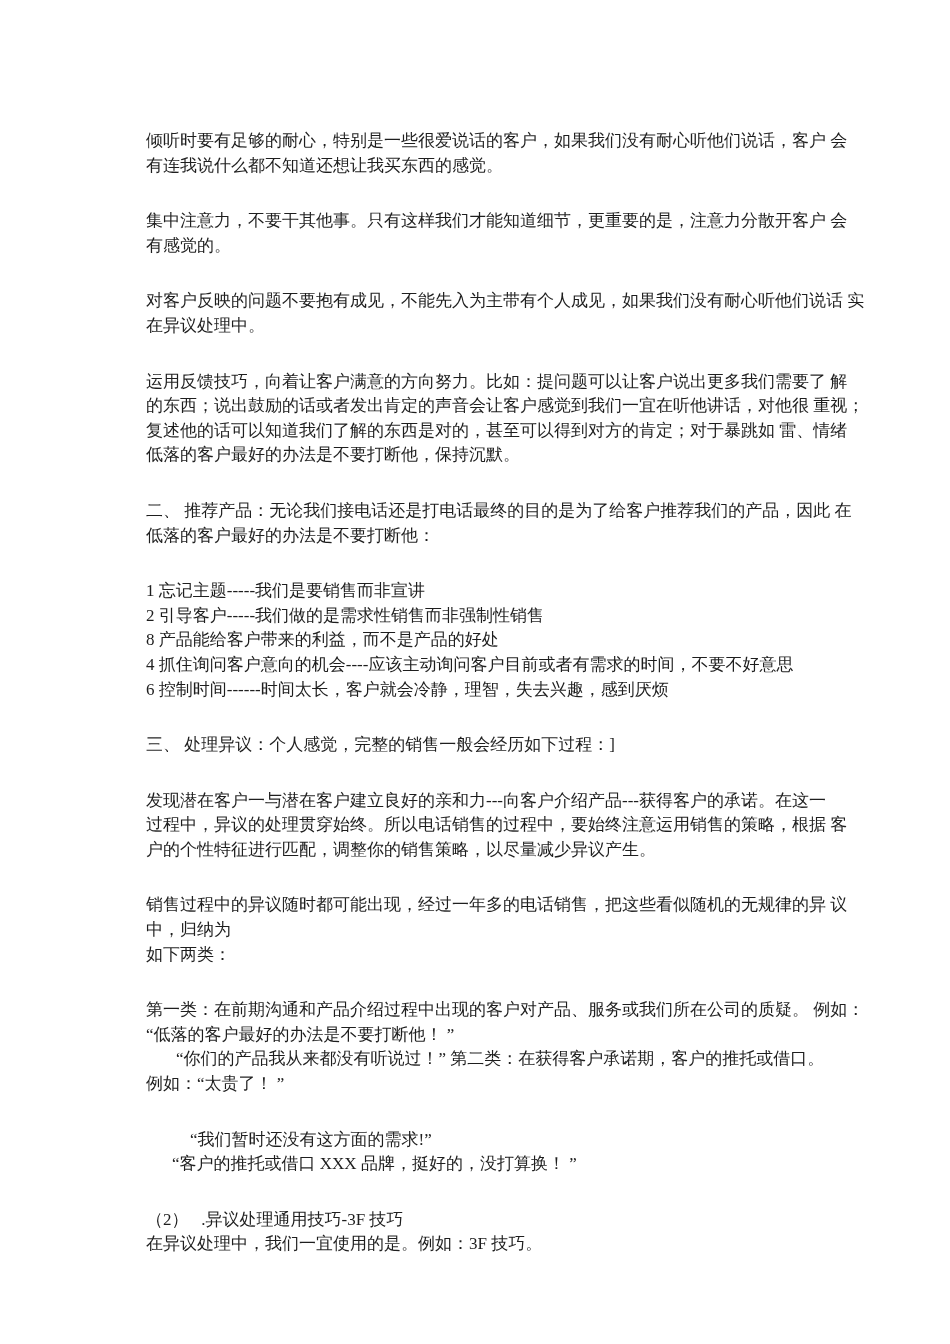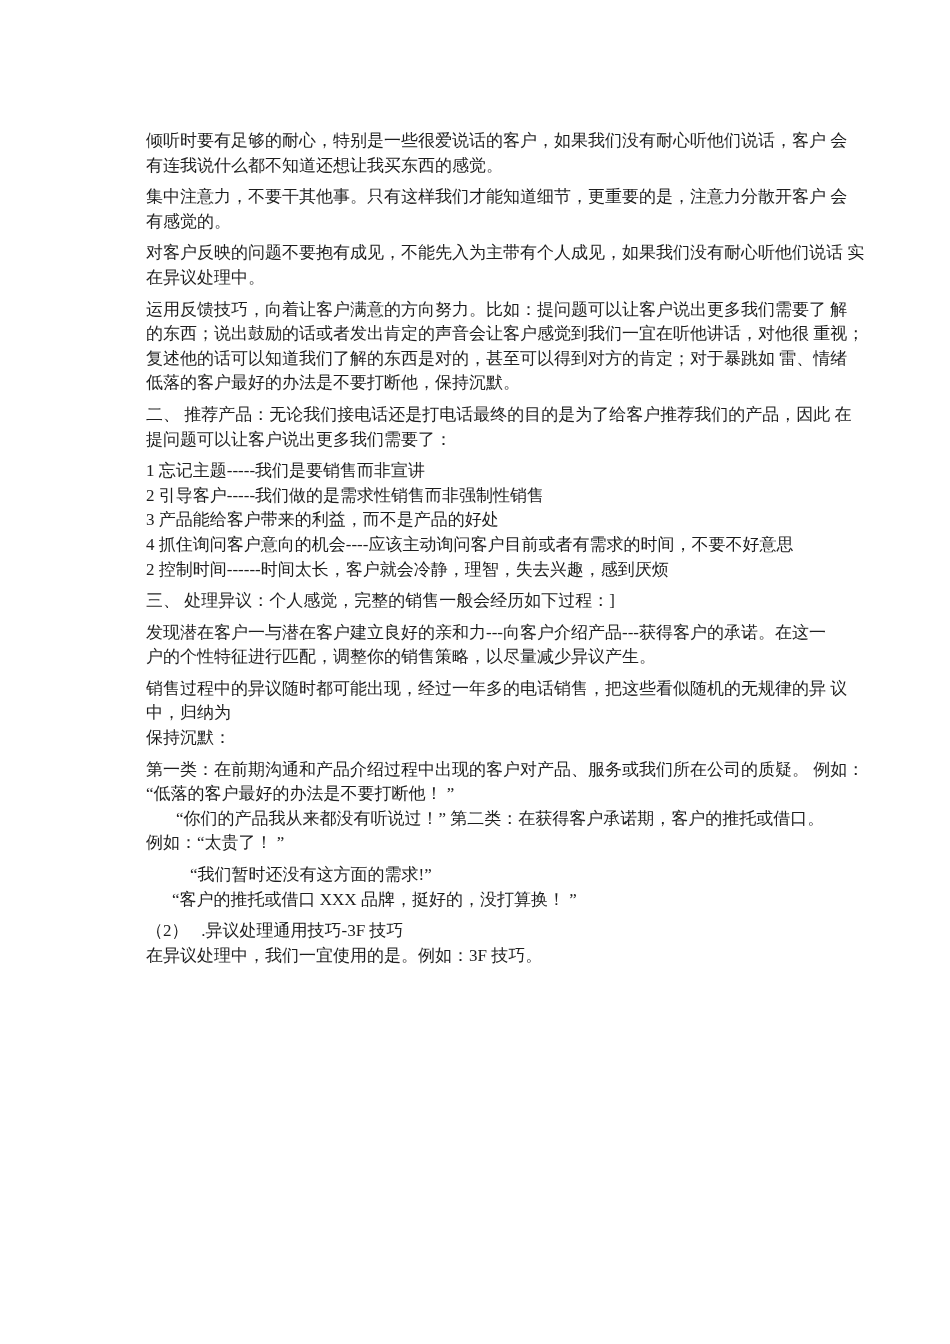--- a/index.html
+++ b/index.html
@@ -22,21 +22,21 @@
     background: #ffffff;
     font-family: "Liberation Serif", "DejaVu Serif", serif;
     font-size: 17px;
     color: #1e1e1e;
   }
   .content {
     padding: 129px 0 0 138px;
     width: 690px;
   }
   .block {
-    margin-top: 7px;
+    margin-top: 31px;
   }
   .block:first-child {
     margin-top: 0;
   }
   .line {
     height: 24.6px;
     line-height: 24.6px;
     white-space: pre;
     letter-spacing: 0px;
   }
@@ -59,40 +59,41 @@
         <div class="line">在异议处理中。</div>
       </div>
       <div class="block">
         <div class="line">运用反馈技巧，向着让客户满意的方向努力。比如：提问题可以让客户说出更多我们需要了 解</div>
         <div class="line">的东西；说出鼓励的话或者发出肯定的声音会让客户感觉到我们一宜在听他讲话，对他很 重视；</div>
         <div class="line">复述他的话可以知道我们了解的东西是对的，甚至可以得到对方的肯定；对于暴跳如 雷、情绪</div>
         <div class="line">低落的客户最好的办法是不要打断他，保持沉默。</div>
       </div>
       <div class="block">
         <div class="line">二、 推荐产品：无论我们接电话还是打电话最终的目的是为了给客户推荐我们的产品，因此 在</div>
-        <div class="line">提问题可以让客户说出更多我们需要了：</div>
+        <div class="line">低落的客户最好的办法是不要打断他：</div>
       </div>
       <div class="block">
         <div class="line">1 忘记主题-----我们是要销售而非宣讲</div>
         <div class="line">2 引导客户-----我们做的是需求性销售而非强制性销售</div>
-        <div class="line">3 产品能给客户带来的利益，而不是产品的好处</div>
+        <div class="line">8 产品能给客户带来的利益，而不是产品的好处</div>
         <div class="line">4 抓住询问客户意向的机会----应该主动询问客户目前或者有需求的时间，不要不好意思</div>
-        <div class="line">2 控制时间------时间太长，客户就会冷静，理智，失去兴趣，感到厌烦</div>
+        <div class="line">6 控制时间------时间太长，客户就会冷静，理智，失去兴趣，感到厌烦</div>
       </div>
       <div class="block">
         <div class="line">三、 处理异议：个人感觉，完整的销售一般会经历如下过程：]</div>
       </div>
       <div class="block">
         <div class="line">发现潜在客户一与潜在客户建立良好的亲和力---向客户介绍产品---获得客户的承诺。在这一</div>
+        <div class="line">过程中，异议的处理贯穿始终。所以电话销售的过程中，要始终注意运用销售的策略，根据 客</div>
         <div class="line">户的个性特征进行匹配，调整你的销售策略，以尽量减少异议产生。</div>
       </div>
       <div class="block">
         <div class="line">销售过程中的异议随时都可能出现，经过一年多的电话销售，把这些看似随机的无规律的异 议</div>
         <div class="line">中，归纳为</div>
-        <div class="line">保持沉默：</div>
+        <div class="line">如下两类：</div>
       </div>
       <div class="block">
         <div class="line">第一类：在前期沟通和产品介绍过程中出现的客户对产品、服务或我们所在公司的质疑。 例如：</div>
         <div class="line">“低落的客户最好的办法是不要打断他！ ”</div>
         <div class="line" style="padding-left: 30px; font-family: Liberation Serif, serif;">“你们的产品我从来都没有听说过！” 第二类：在获得客户承诺期，客户的推托或借口。</div>
         <div class="line">例如：“太贵了！ ”</div>
       </div>
       <div class="block">
         <div class="line" style="padding-left: 44px;">“我们暂时还没有这方面的需求!”</div>
         <div class="line" style="padding-left: 26px;">“客户的推托或借口 XXX 品牌，挺好的，没打算换！ ”</div>

